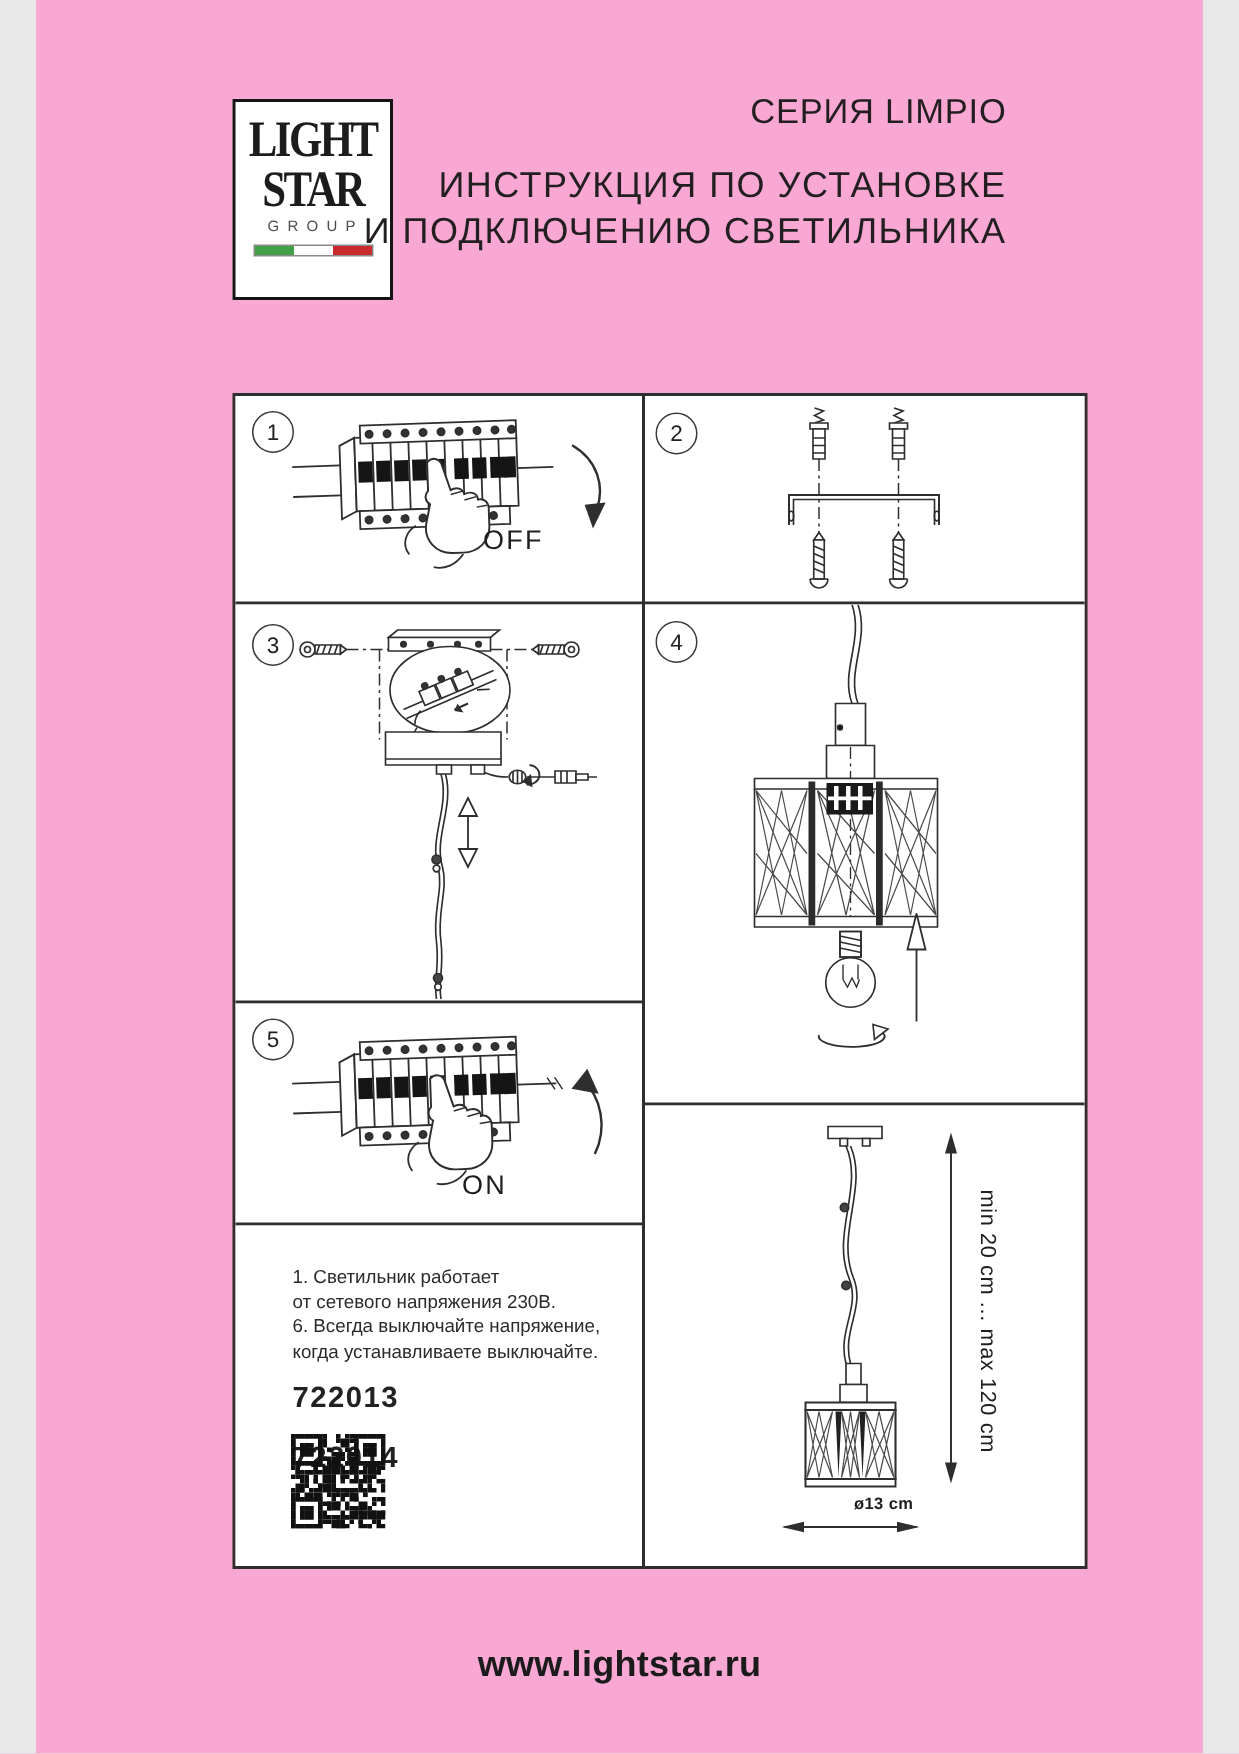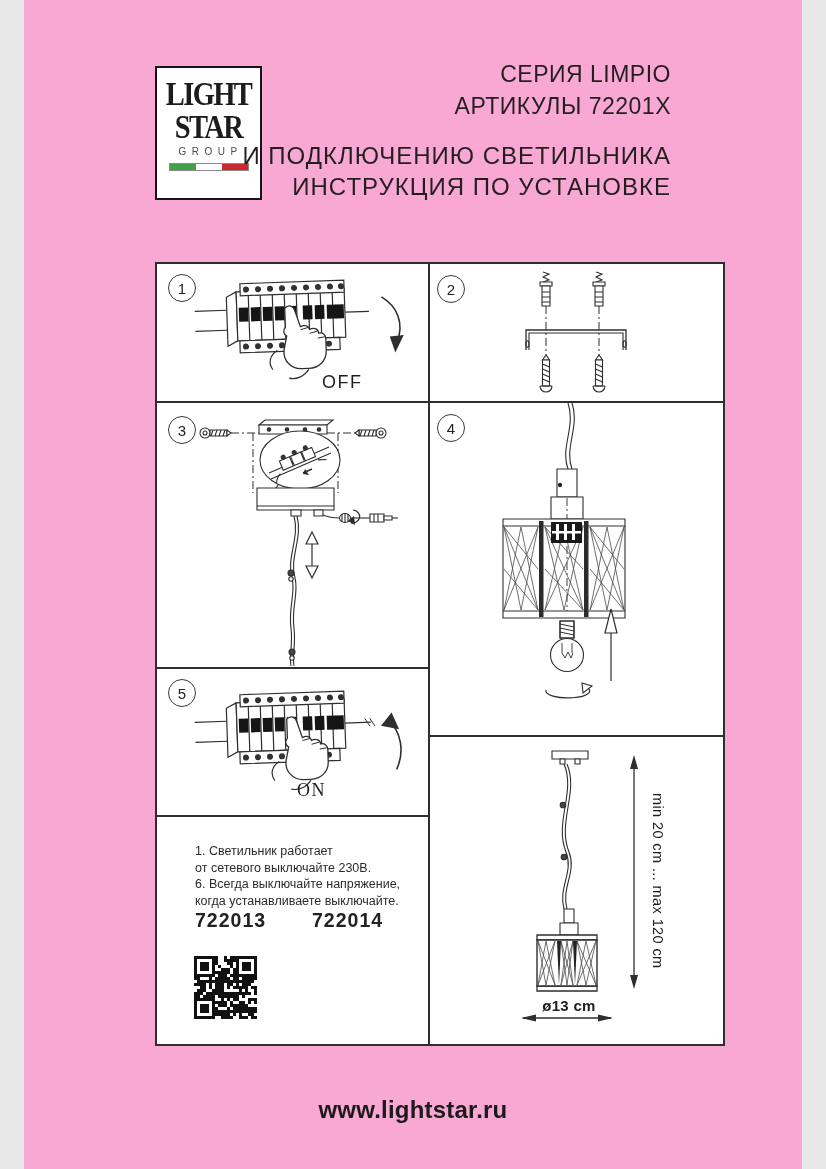--- a/index.html
+++ b/index.html
@@ -49,37 +49,37 @@
     position:absolute; left:11px; top:10px; width:28px; height:28px;
     border:1.6px solid #3a3a3a; border-radius:50%;
     display:flex; align-items:center; justify-content:center;
     font-size:15px; color:#222; background:#fff; z-index:2;
   }
   .col-r .step-badge { left:7px; top:11px; }
   
   .switch-label {
     position:absolute; font-size:18px; letter-spacing:1.5px; color:#1e1e1e; z-index:2;
   }
-  .off-pos { left:165px; top:108px; }
-  .on-pos  { left:140px; top:111px;font-family:Liberation Serif, serif; }
+  .off-pos { left:165px; top:86px; }
+  .on-pos  { left:151px; top:111px; }
   
   .notes-text { position:absolute; left:38px; top:26px; font-size:12.5px; line-height:16.5px; color:#2b2b2b; }
-  .article-row { position:absolute; left:38px; top:92px; display:flex; gap:29px; }
+  .article-row { position:absolute; left:38px; top:104px; display:flex; gap:17px;flex-direction:column; }
   .article-number { font-size:19.5px; font-weight:700; letter-spacing:1px; color:#222; width:88px; }
   .qr-row { position:absolute; left:37px; top:139px; display:flex; gap:26px; }
   .qr { width:63px; height:63px; }
   
   .vdim-label {
     position:absolute; left:236px; top:56px; white-space:nowrap;
     transform:rotate(90deg); transform-origin:0 0;
     font-size:14.5px; letter-spacing:.4px; color:#1e1e1e; z-index:2;
   }
   .hdim-label {
-    position:absolute; left:99px; top:260px; width:80px; text-align:center;
-    font-size:15px; font-weight:700; letter-spacing:.3px; color:#1e1e1e; z-index:2;
+    position:absolute; left:99px; top:260px; width:80px; text-align:right;
+    font-size:11px; font-weight:700; letter-spacing:.3px; color:#1e1e1e; z-index:2;
   }
   
   .footer {
     position:absolute; left:0; top:1096px; width:100%; text-align:center;
     font-size:24px; font-weight:700; letter-spacing:.2px; color:#1b1b1b;
   }
   
   svg * { vector-effect:non-scaling-stroke; }
 </style>
 </head>
@@ -93,24 +93,23 @@
     <div class="logo-group">GROUP</div>
     <div class="logo-flag">
       <span style="background:#41a048"></span>
       <span style="background:#ffffff"></span>
       <span style="background:#c92a2e"></span>
     </div>
   </div>
 
   <div class="titles">
     <div class="series-line">СЕРИЯ LIMPIO</div>
-    <div class="series-line">АРТИКУЛЫ 72201X</div>
     <div class="title-gap"></div>
+    <div class="instr-line">ИНСТРУКЦИЯ ПО УСТАНОВКЕ</div>
     <div class="instr-line">И ПОДКЛЮЧЕНИЮ СВЕТИЛЬНИКА</div>
-    <div class="instr-line">ИНСТРУКЦИЯ ПО УСТАНОВКЕ</div>
   </div>
 
   <div class="grid">
 
     <div class="col col-l">
 
       <div class="panel p1 bb">
         <div class="step-badge">
             <span>1</span>
           </div>
@@ -337,21 +336,21 @@
               <polygon points="224,60 235,47 242,64" fill="#2e2e2e" stroke="none"></polygon>
             </g>
           </g>
         </svg>
         <span class="switch-label on-pos">ON</span>
       </div>
 
       <div class="panel pnotes">
         <div class="notes-text">
           <div>1. Светильник работает</div>
-          <div>от сетевого выключайте 230В.</div>
+          <div>от сетевого напряжения 230В.</div>
           <div>6. Всегда выключайте напряжение,</div>
           <div>когда устанавливаете выключайте.</div>
         </div>
         <div class="article-row">
           <span class="article-number">722013</span>
           <span class="article-number">722014</span>
         </div>
         <div class="qr-row">
           <div class="qr">
               <svg width="63" height="63" xmlns="http://www.w3.org/2000/svg">

